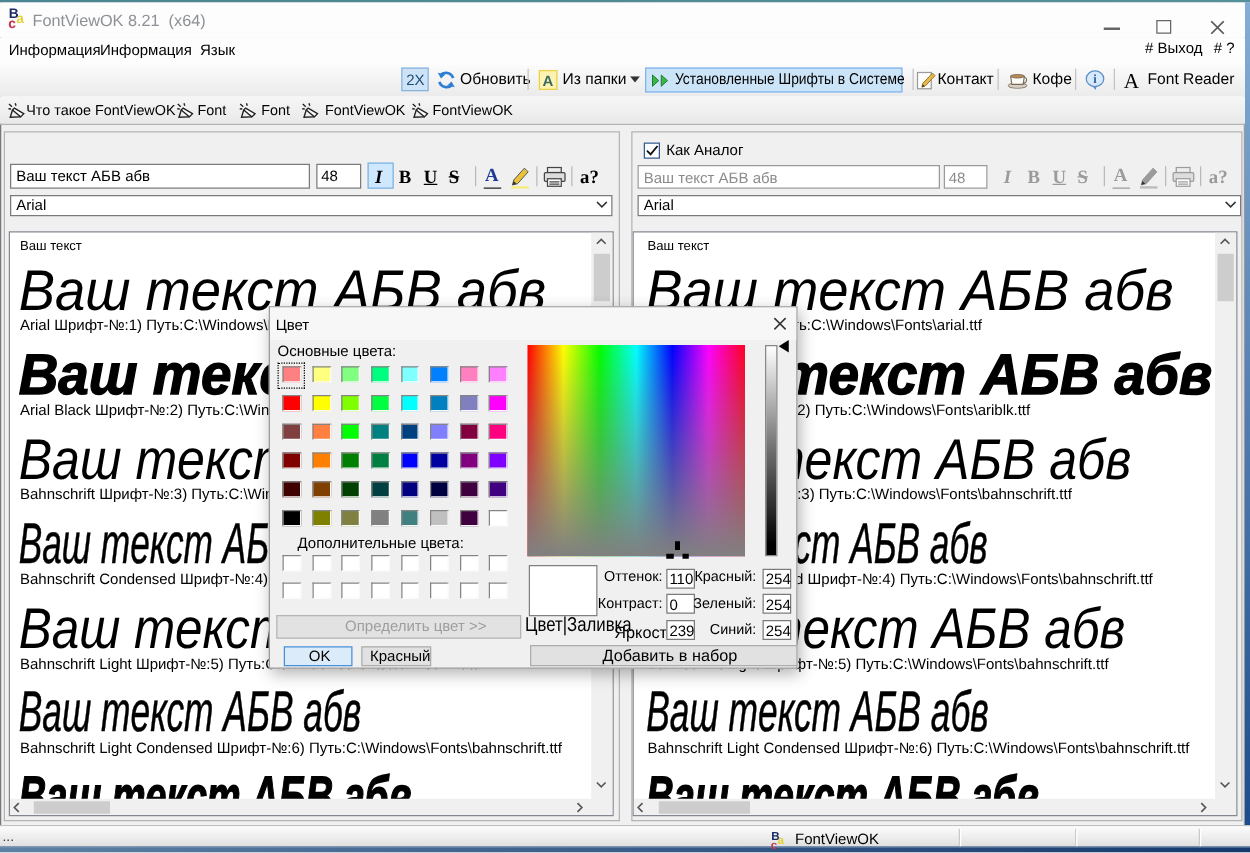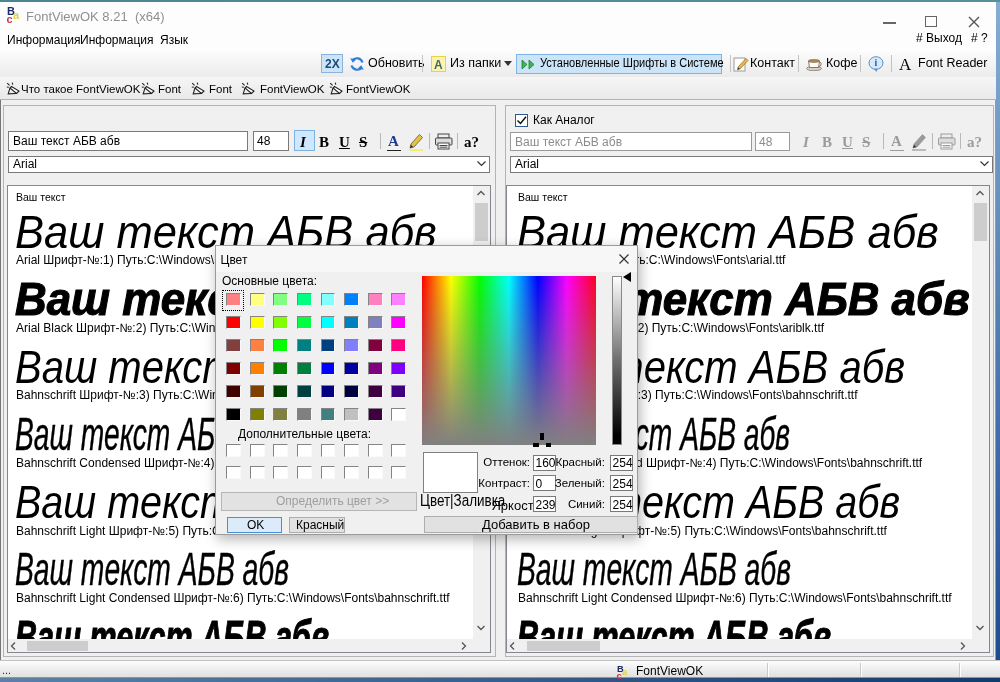--- a/index.html
+++ b/index.html
@@ -24,21 +24,21 @@
     <path d="M2 2 L12 12 M12 2 L2 12" stroke="#555" stroke-width="1.4"></path>
   </svg>
 <div class="a" style="left:0px;top:30px;width:996px;height:22px;background:#fdfdfd"></div>
 <div class="t" style="left:7px;top:33.8px;font-size:12px;color:#000">Информация</div>
 <div class="t" style="left:80px;top:33.8px;font-size:12px;color:#000">Информация</div>
 <div class="t" style="left:160px;top:33.8px;font-size:12px;color:#000">Язык</div>
 <div class="t" style="left:916px;top:32.3px;font-size:12px;color:#000"># Выход</div>
 <div class="t" style="left:971px;top:32.3px;font-size:12px;color:#000"># ?</div>
 <div class="a" style="left:0px;top:52px;width:996px;height:25px;background:linear-gradient(#fbfbfb,#ebebeb)"></div>
 <div class="a" style="left:321px;top:54px;width:22px;height:19px;background:#cfe3f7;border:1px solid #88b3dd"></div>
-<div class="t" style="left:325px;top:57.8px;font-size:12px;font-weight:bold;color:#1a4d7a">2X</div>
+<div class="t" style="left:325px;top:57.8px;font-size:12px;font-weight:normal;color:#1a4d7a">2X</div>
 <svg class="a" style="left:349px;top:56px" width="16" height="16" viewBox="0 0 16 16">
 <path d="M13.5 6.5 A6 6 0 0 0 3.2 4.4" fill="none" stroke="#2e7ed4" stroke-width="2.2"></path>
 <path d="M2.5 9.5 A6 6 0 0 0 12.8 11.6" fill="none" stroke="#2e7ed4" stroke-width="2.2"></path>
 <path d="M1.2 2.2 L3.8 6.8 L7.2 3.6 Z" fill="#2e7ed4"></path>
 <path d="M14.8 13.8 L12.2 9.2 L8.8 12.4 Z" fill="#2e7ed4"></path>
   </svg>
 <div class="t" style="left:368px;top:57.4px;font-size:12.5px;color:#000">Обновить</div>
 <div class="a" style="left:422px;top:55px;width:1px;height:17px;background:#c3c3c3"></div>
 <div class="a" style="left:431px;top:56px;width:15px;height:16px;background:#fdf3b0;border:1px solid #e8d24a"></div>
 <div class="t" style="left:434px;top:59.3px;font-size:12px;font-weight:bold;color:#3a6b66">A</div>
@@ -330,21 +330,21 @@
 <div class="a" style="left:206px;top:30px;width:174px;height:169px;background:linear-gradient(to bottom,rgba(128,128,128,0),rgba(128,128,128,1)),linear-gradient(to right,#ff0000 0%,#ffff00 16.6%,#00ff00 33.3%,#00ffff 50%,#0000ff 66.6%,#ff00ff 83.3%,#ff0020 100%)"></div>
 <div class="a" style="left:324px;top:186.5px;width:4px;height:7px;background:#000"></div>
 <div class="a" style="left:317px;top:197px;width:5.5px;height:3.5px;background:#000"></div>
 <div class="a" style="left:329.5px;top:197px;width:5.5px;height:3.5px;background:#000"></div>
 <div class="a" style="left:396px;top:30px;width:10px;height:169px;background:linear-gradient(#fff,#6e6e6e 50%,#000 95%);border:1px solid #888"></div>
 <div class="a" style="left:407px;top:26px;width:0;height:0;border-top:5.5px solid transparent;border-bottom:5.5px solid transparent;border-right:8px solid #000"></div>
 <div class="a" style="left:207px;top:206px;width:55px;height:41px;background:#fff;border:1px solid #808080"></div>
 <div class="t" style="left:204px;top:247px;font-size:16px;color:#000"><span style="display:inline-block;transform:scaleX(0.84);transform-origin:0 50%">Цвет|Заливка</span></div>
 <div class="t" style="right:107px;left:auto;top:211.1px;font-size:11.5px">Оттенок:</div>
 <div class="a" style="left:316.5px;top:208.6px;width:23px;height:16px;background:#fff;border:1px solid #7a7a7a"></div>
-<div class="t" style="left:319.5px;top:210.9px;font-size:12px;color:#000">160</div>
+<div class="t" style="left:319.5px;top:210.9px;font-size:12px;color:#000">110</div>
 <div class="t" style="right:32px;left:auto;top:211.1px;font-size:11.5px">Красный:</div>
 <div class="a" style="left:393.6px;top:208.6px;width:23px;height:16px;background:#fff;border:1px solid #7a7a7a"></div>
 <div class="t" style="left:396.6px;top:210.9px;font-size:12px;color:#000">254</div>
 <div class="t" style="right:107px;left:auto;top:231.8px;font-size:11.5px">Контраст:</div>
 <div class="a" style="left:316.5px;top:229.3px;width:23px;height:16px;background:#fff;border:1px solid #7a7a7a"></div>
 <div class="t" style="left:319.5px;top:231.60000000000002px;font-size:12px;color:#000">0</div>
 <div class="t" style="right:32px;left:auto;top:231.8px;font-size:11.5px">Зеленый:</div>
 <div class="a" style="left:393.6px;top:229.3px;width:23px;height:16px;background:#fff;border:1px solid #7a7a7a"></div>
 <div class="t" style="left:396.6px;top:231.60000000000002px;font-size:12px;color:#000">254</div>
 <div class="t" style="right:93px;left:auto;top:252.7px;font-size:13px">Яркость:</div>

